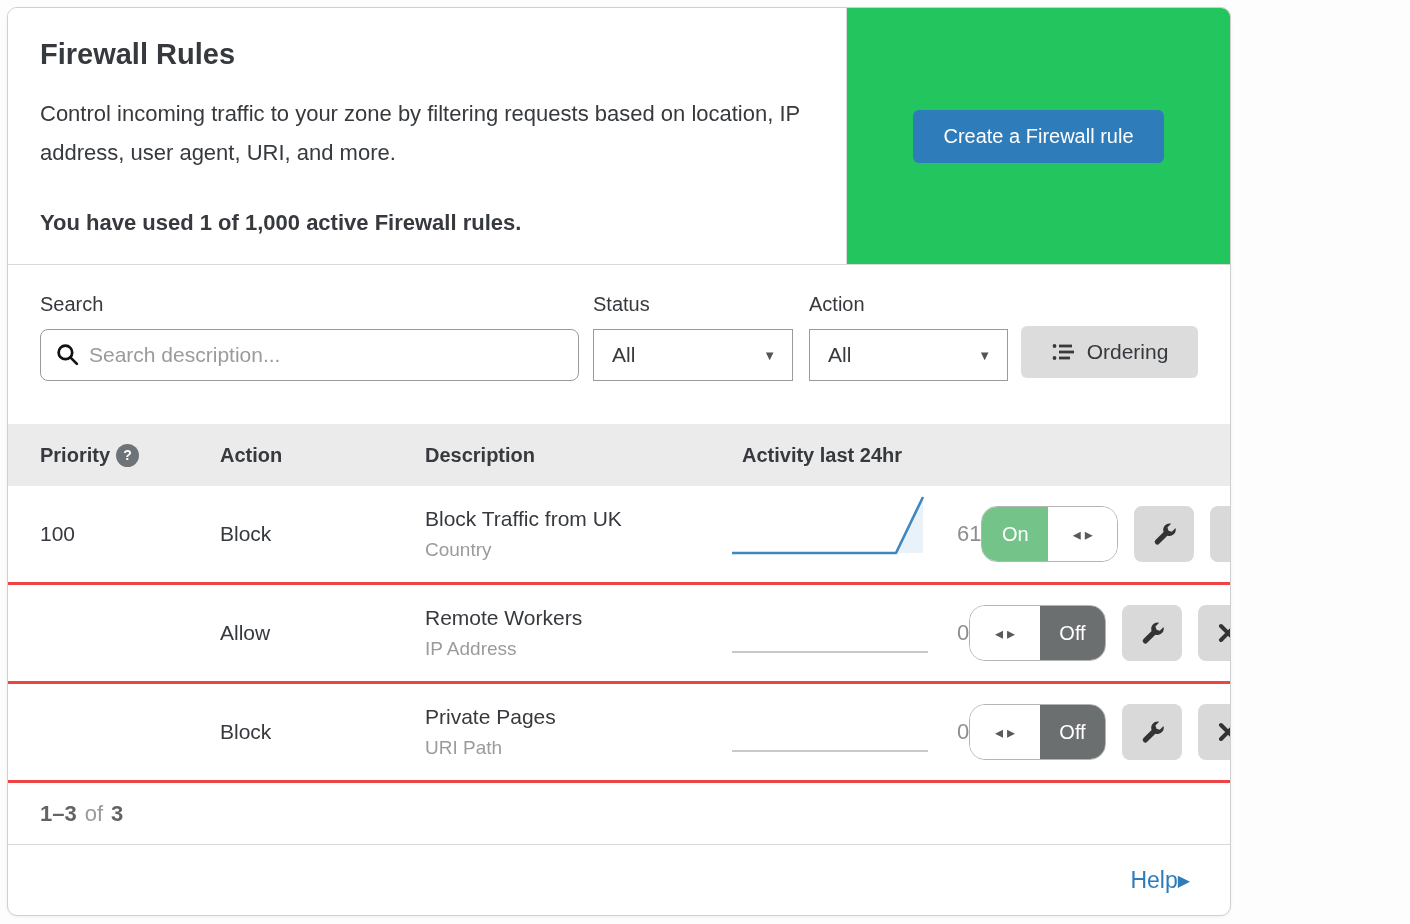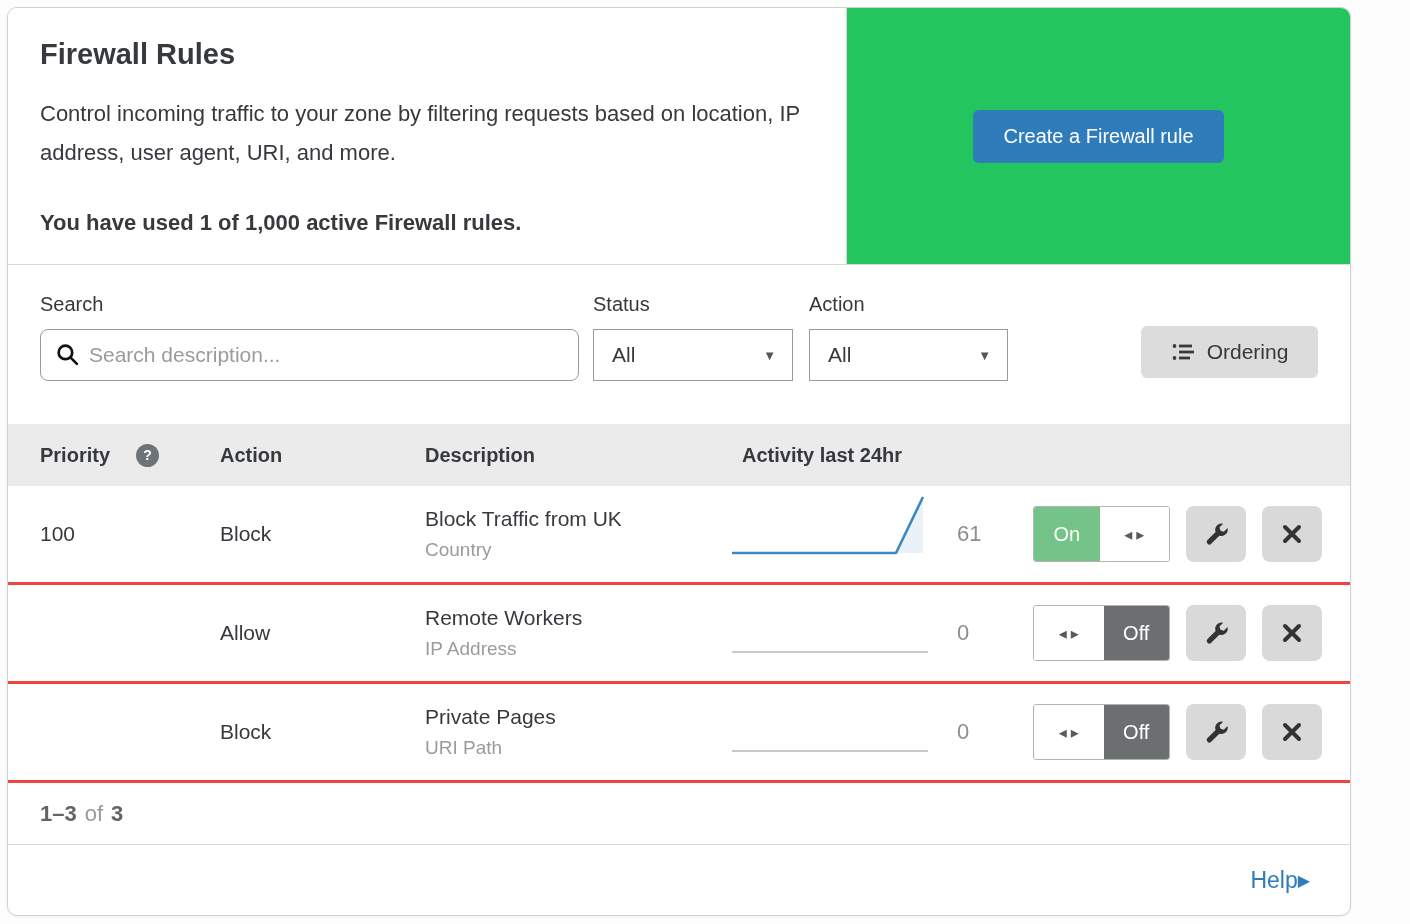--- a/index.html
+++ b/index.html
@@ -1,18 +1,18 @@
 <!DOCTYPE html>
 <html><head>
 <meta charset="utf-8">
 <style>
   * { box-sizing: border-box; margin: 0; padding: 0; }
   html, body { width: 1410px; height: 924px; background: #fdfdfd; font-family: "Liberation Sans", sans-serif; }
   .card {
-    position: absolute; left: 7px; top: 7px; width: 1344px; height: 909px;
+    position: absolute; left: 7px; top: 7px; width: 1224px; height: 909px;
     background: #ffffff; border: 1px solid #d0d0d0; border-radius: 10px;
     overflow: hidden; box-shadow: 0 1px 3px rgba(0,0,0,0.06);
     color: #36393d;
   }
 
   
   .hdr { display: flex; height: 257px; border-bottom: 1px solid #d9d9d9; }
   .hdr-left { width: 838px; padding: 30px 32px; background: #fff; }
   .hdr-right { flex: 1; background: #22c55e; border-left: 1px solid #d9d9d9;
                display: flex; align-items: center; justify-content: center; }
@@ -51,41 +51,41 @@
     color: #36393d; display: flex; align-items: center; justify-content: center;
     gap: 12px; cursor: pointer; font-family: "Liberation Sans", sans-serif;
   }
 
   
   .thead {
     height: 62px; background: #ebebeb; display: grid;
     grid-template-columns: 212px 205px 293px 1fr; align-items: center;
     font-weight: bold; font-size: 20px; color: #36393d;
   }
-  .thead .c1 { padding-left: 32px; display: flex; align-items: center; gap: 26px; }
+  .thead .c1 { padding-left: 32px; display: flex; align-items: center; gap: 6px; }
   .thead .c4 { padding-left: 24px; }
   .qmark {
     width: 23px; height: 23px; border-radius: 50%; background: #6d7479; color: #fff;
     font-size: 14px; font-weight: bold; display: inline-flex; align-items: center;
     justify-content: center; cursor: pointer;
   }
   .trow {
     height: 99px; border-bottom: 3px solid #ef4444; display: grid;
     grid-template-columns: 212px 205px 293px 205px 1fr auto; align-items: center;
     background: #fff; font-size: 21px;
   }
   .trow .priority { padding-left: 32px; }
   .trow .action-cell { }
   .desc-cell .d-title { font-size: 21px; color: #36393d; margin-bottom: 8px; }
   .desc-cell .d-sub { font-size: 19px; color: #9b9b9b; }
   .spark-cell { align-self: end; padding-bottom: 16px; padding-left: 12px; }
   .count-cell { font-size: 22px; color: #8e8e8e; padding-left: 34px; }
   .controls { display: flex; align-items: center; gap: 16px; padding-right: 28px; }
   .toggle {
-    width: 137px; height: 56px; border: 1px solid #b4b4b4; border-radius: 3px;
+    width: 137px; height: 56px; border: 1px solid #b4b4b4; border-radius: 16px;
     overflow: hidden; display: flex; background: #fff; cursor: pointer;
   }
   .seg { flex: 1; display: flex; align-items: center; justify-content: center; font-size: 20px; }
   .seg-on { background: #74c48a; color: #fff; }
   .seg-off { background: #6b6f70; color: #fff; }
   .seg-arrows { background: #fff; color: #5a5a5a; font-size: 16px; letter-spacing: 4px; padding-left: 4px; }
   .icon-btn {
     width: 60px; height: 56px; background: #d9d9d9; border: none; border-radius: 8px;
     display: flex; align-items: center; justify-content: center; cursor: pointer;
   }

